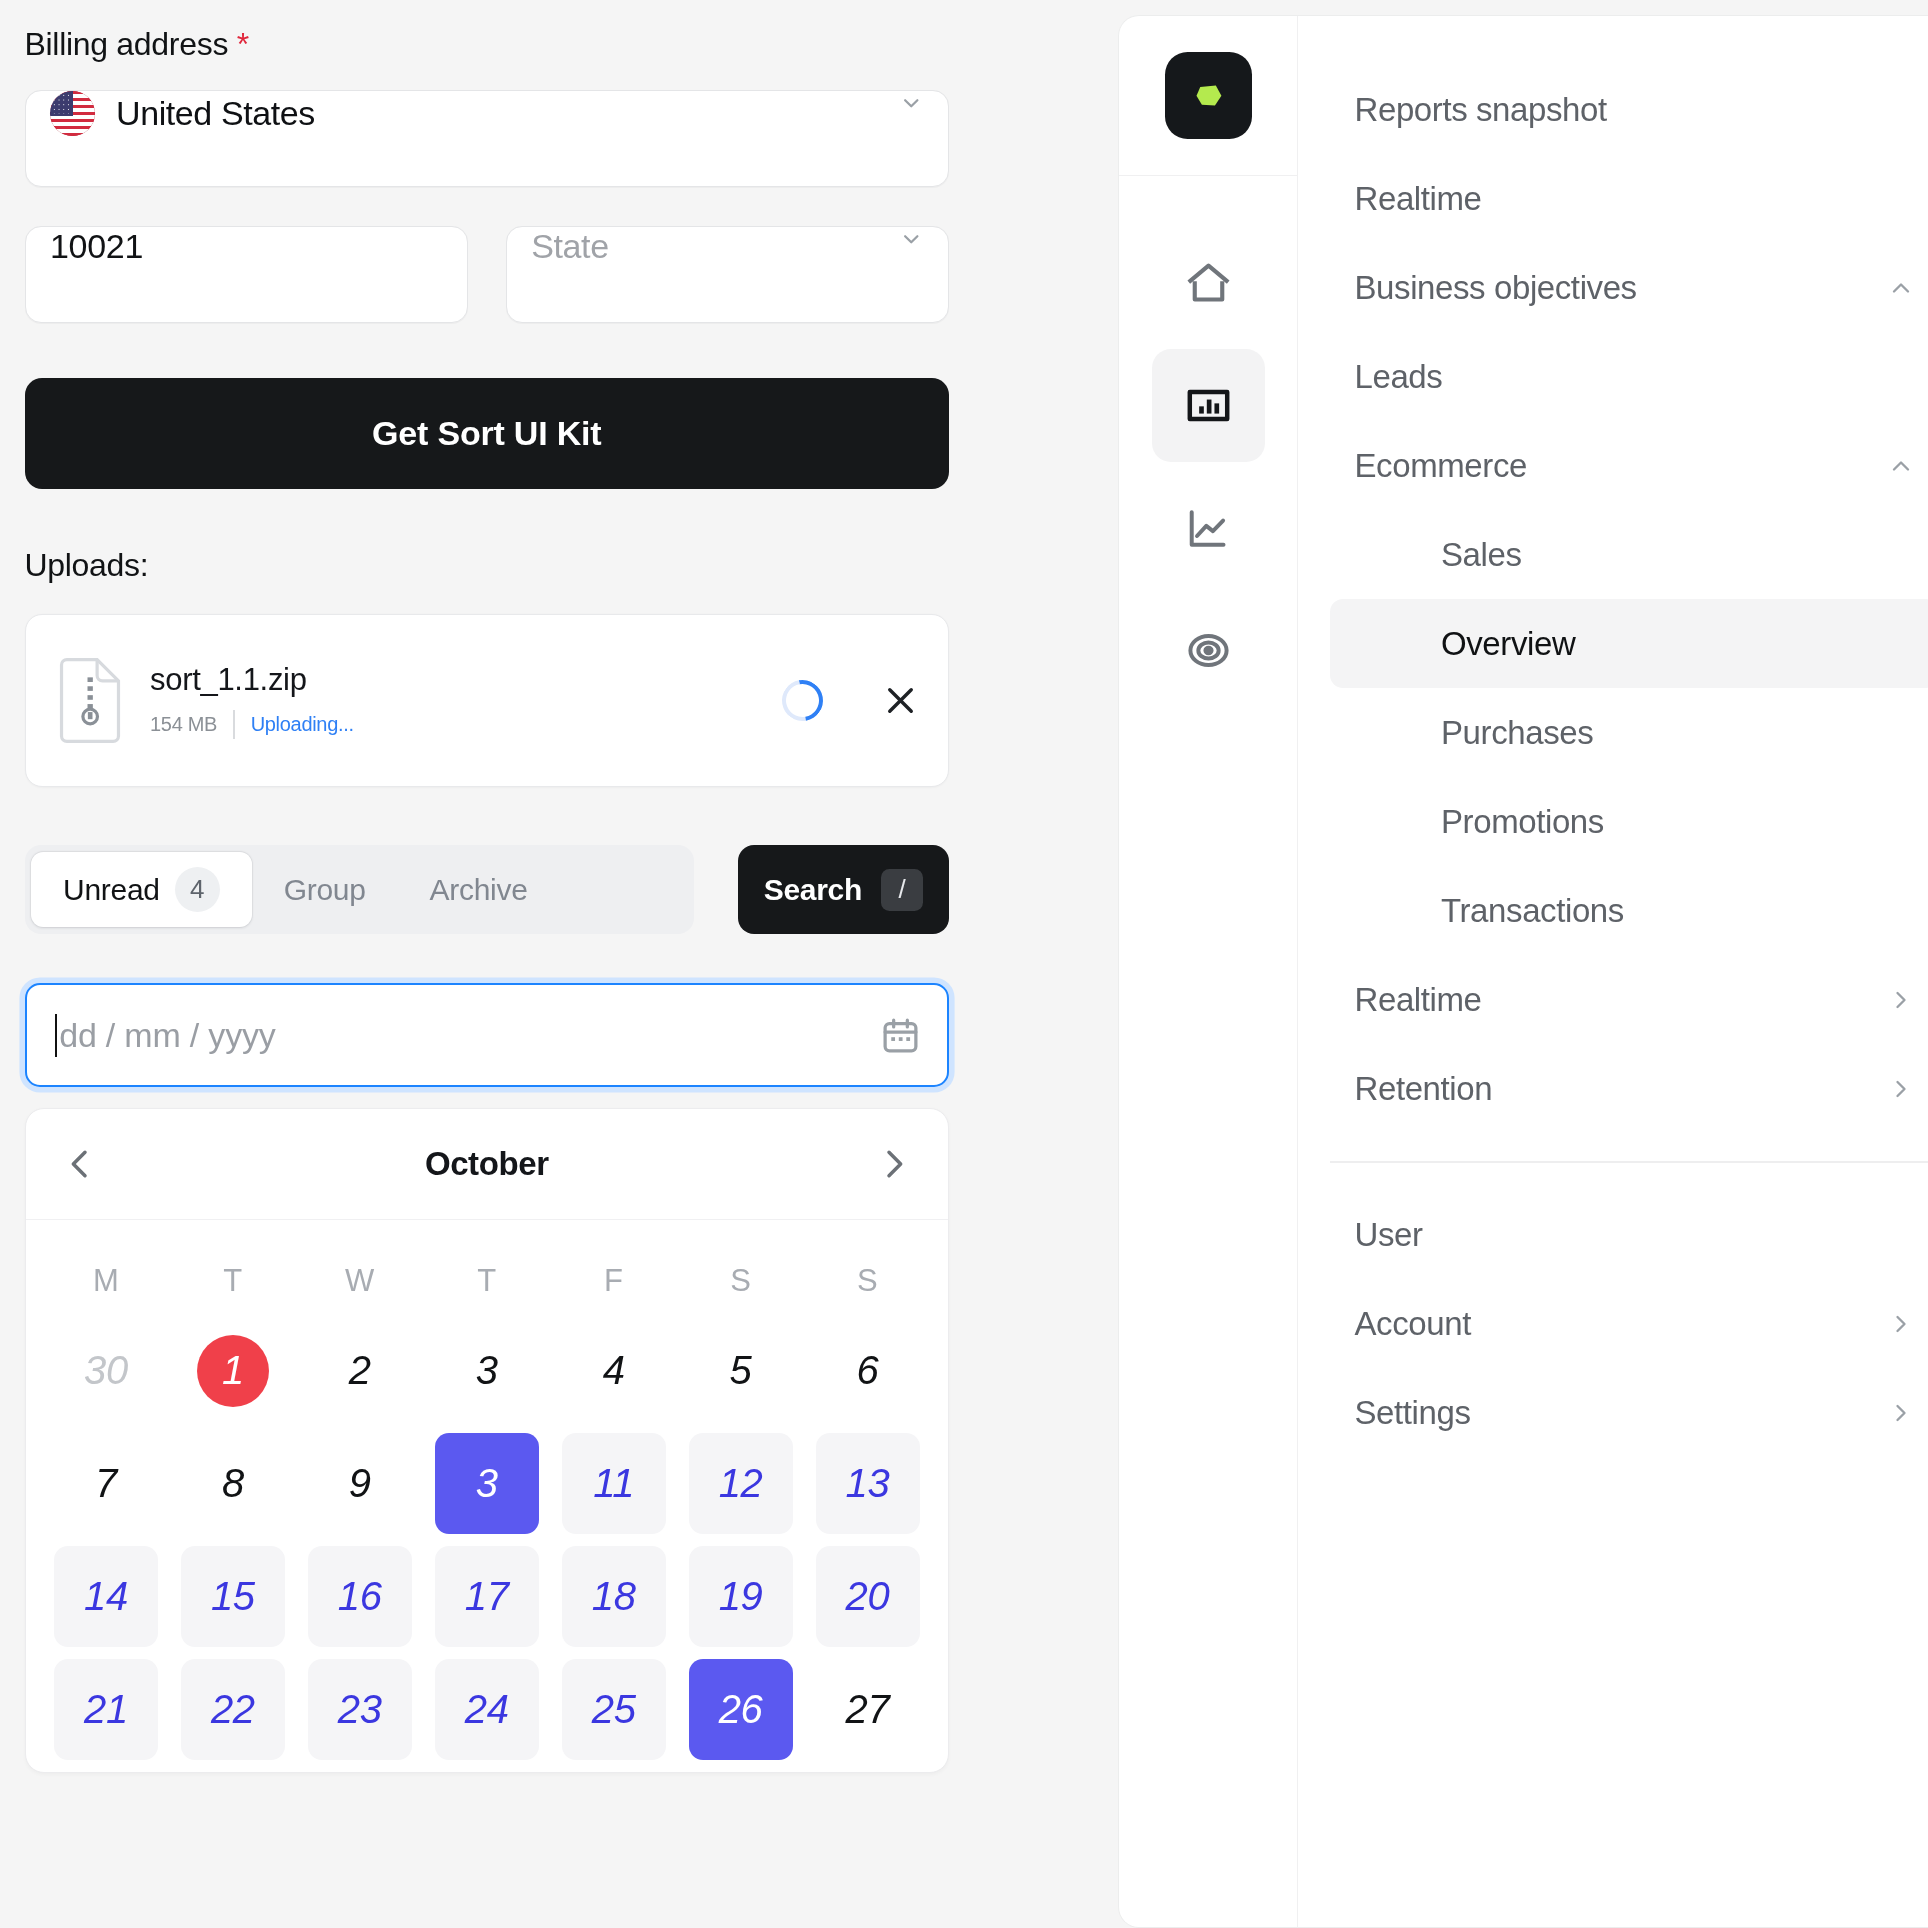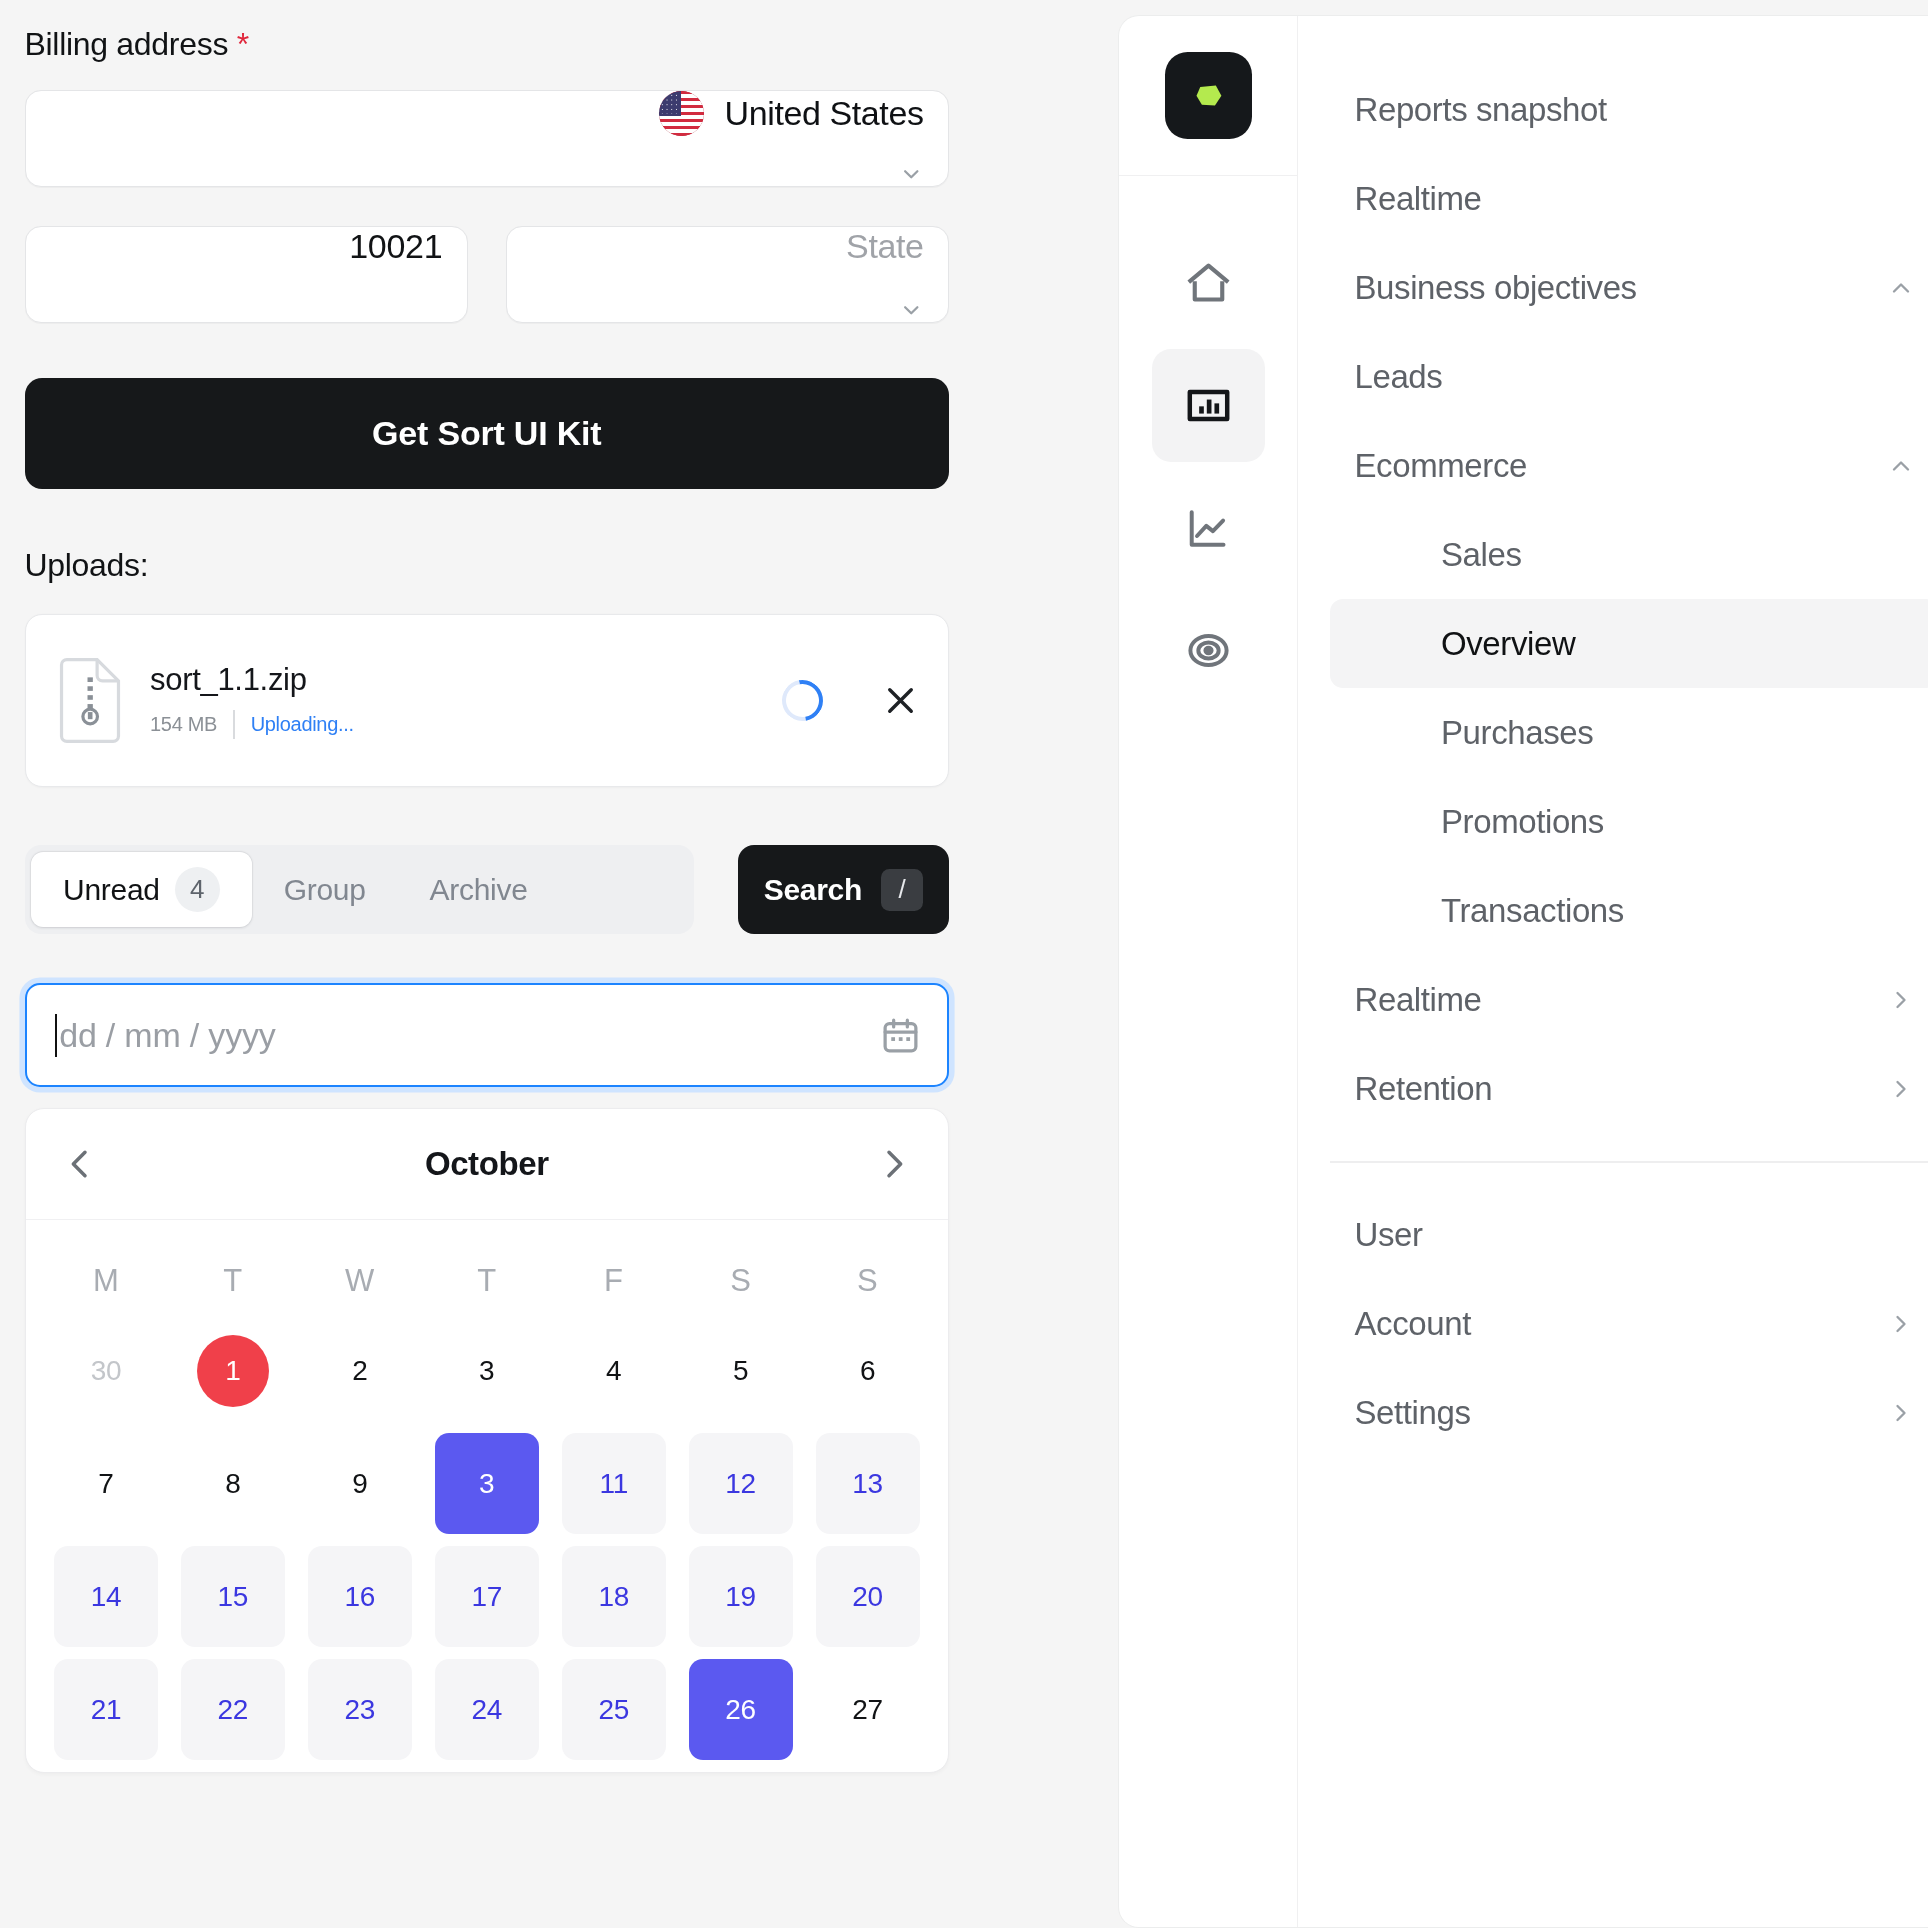--- a/index.html
+++ b/index.html
@@ -19,22 +19,22 @@
   }
   .field-label {
     font-size: 32px; color: #111315; letter-spacing: -0.3px;
     display: flex; align-items: baseline; gap: 8.5px;
     margin-bottom: 27px;
   }
   .req-star { color: #e0273c; font-size: 32px; line-height: 1; }
 
   .input-box {
     background: #fff; border: 1.5px solid #e4e5e7; border-radius: 16px;
-    height: 97px; display: flex; align-items: flex-end;
-    padding: 0 24.5px; box-shadow: 0 0.9px 0.9px rgba(16,24,40,.035); flex-direction: column;
+    height: 97px; display: flex; align-items: flex-start;
+    padding: 0 24.5px; box-shadow: 0 0.9px 0.9px rgba(16,24,40,.035);
   }
   .select-row { gap: 0; justify-content: space-between; }
   .select-left { display: flex; align-items: center; gap: 21px; }
   .flag {
     width: 45px; height: 45px; border-radius: 50%;
     overflow: hidden; position: relative; flex: none;
     box-shadow: 0 0 0 0.9px rgba(0,0,0,.06) inset;
     background: #b22234;
   }
   .flag .stripes {
@@ -177,22 +177,22 @@
     height: 66px; display: flex; align-items: center; justify-content: center;
     font-size: 31px; color: #a8acb2; letter-spacing: 0.2px;
   }
   .cal-cell {
     height: 113px; display: flex; align-items: center; justify-content: center;
     padding: 5.6px 4.7px;
   }
   .day {
     width: 100%; height: 100%; max-width: 104px;
     display: flex; align-items: center; justify-content: center;
-    font-size: 28px; color: #111315; border-radius: 14px;
-    letter-spacing: -0.3px; cursor: pointer;
+    font-size: 40px; color: #111315; border-radius: 14px;
+    letter-spacing: -0.3px; cursor: pointer; font-style: italic;
   }
   .day.muted { color: #c3c6ca; }
   .day.today {
     background: #f0404a; color: #fff; border-radius: 50%;
     width: 72px; height: 72px; max-width: 72px;
   }
   .day.range { background: #f5f5f7; color: #3b37e0; }
   .day.selected { background: #5b59f0; color: #fff; }
 
   

